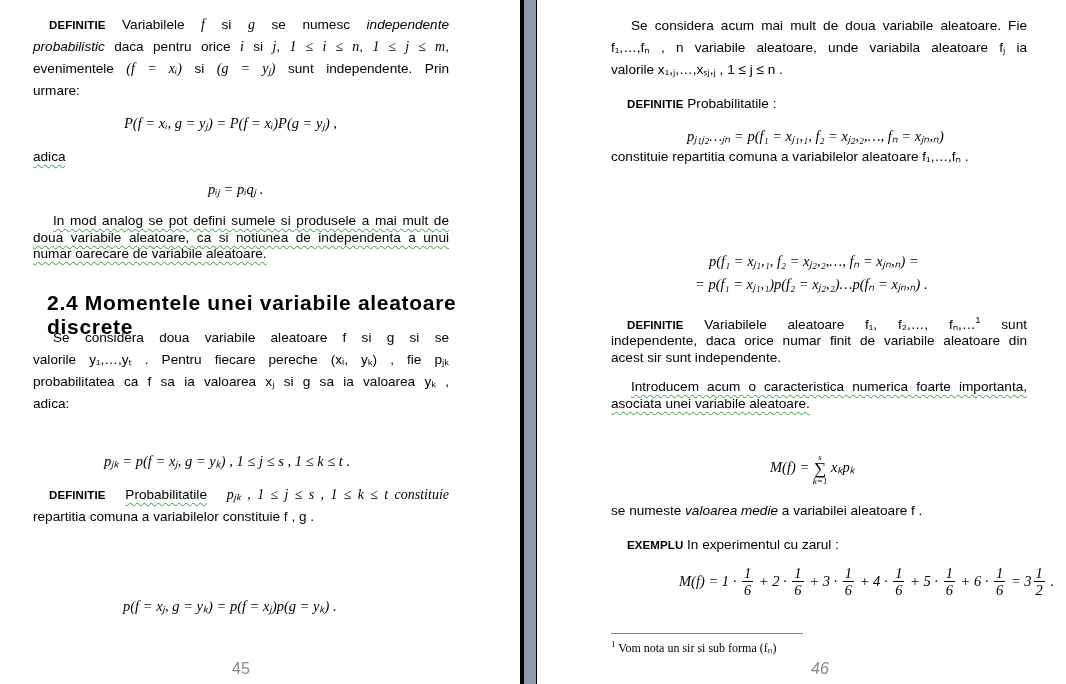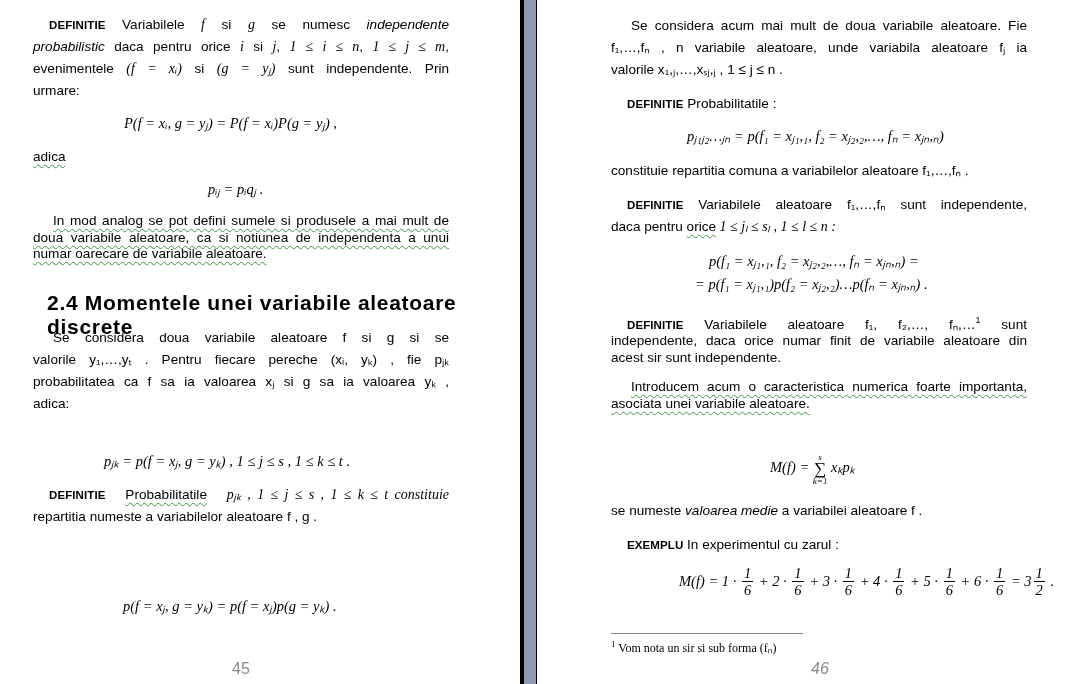--- a/index.html
+++ b/index.html
@@ -99,21 +99,21 @@
   </div>
 
   <div class="formula" style="left:104px; top:450px;">pⱼₖ = p(f = xⱼ, g = yₖ) ,   1 ≤ j ≤ s  ,   1 ≤ k ≤ t .</div>
 
   <div class="txt lp" style="top:484px;">
     <span class="just">
       <span class="kw">DEFINITIE</span>&nbsp;&nbsp;
       <span class="spell">Probabilitatile</span>&nbsp;&nbsp;
       <span class="m">pⱼₖ ,    1 ≤ j ≤ s ,    1 ≤ k ≤ t     constituie</span>
     </span>
-    <span>repartitia numeste a variabilelor aleatoare  f , g .</span>
+    <span>repartitia comuna a variabilelor constituie  f , g .</span>
   </div>
 
 
   <div class="formula" style="left:123px; top:595px;">p(f = xⱼ, g = yₖ) = p(f = xⱼ)p(g = yₖ) .</div>
 
   <div class="pagenum" style="left:232px; top:660px;">45</div>
 </div>
 
 <div class="gutter"></div>
 
@@ -125,30 +125,22 @@
     <span>valorile  x₁,ⱼ,…,xₛⱼ,ⱼ , 1 ≤ j ≤ n .</span>
   </div>
 
   <div class="txt rp" style="top:93px;">
     <span class="kw">DEFINITIE</span>
     <span>Probabilitatile :</span>
   </div>
 
   <div class="formula" style="left:150px; top:125px;">pⱼ₁ⱼ₂…ⱼₙ = p(f₁ = xⱼ₁,₁, f₂ = xⱼ₂,₂,…, fₙ = xⱼₙ,ₙ)</div>
 
-  <div class="txt rp" style="top:160px;">constituie repartitia comuna a variabilelor aleatoare  f₁,…,fₙ .</div>
-
-  <div class="txt rp" style="top:194px;">
-    <span class="just">
-      <span class="kw">DEFINITIE</span>
-      <span>Variabilele   aleatoare   f₁,…,fₙ   sunt   independente,</span>
-    </span>
-    <span>daca pentru</span>
-    <span class="spell">orice</span><span class="m"> 1 ≤ jₗ ≤ sₗ ,  1 ≤ l ≤ n :</span>
-  </div>
+  <div class="txt rp" style="top:146px;">constituie repartitia comuna a variabilelor aleatoare  f₁,…,fₙ .</div>
+
 
   <div class="formula" style="left:172px; top:250px;">p(f₁ = xⱼ₁,₁, f₂ = xⱼ₂,₂,…, fₙ = xⱼₙ,ₙ) =</div>
   <div class="formula" style="left:158px; top:273px;">= p(f₁ = xⱼ₁,₁)p(f₂ = xⱼ₂,₂)…p(fₙ = xⱼₙ,ₙ) .</div>
 
   <div class="txt rp tight" style="top:312px;">
     <span class="just">
       <span class="kw">DEFINITIE</span>
       <span>Variabilele       aleatoare       f₁, f₂,…, fₙ,…</span><sup style="font-size:9px;">1</sup>
       <span>sunt</span>
     </span>

